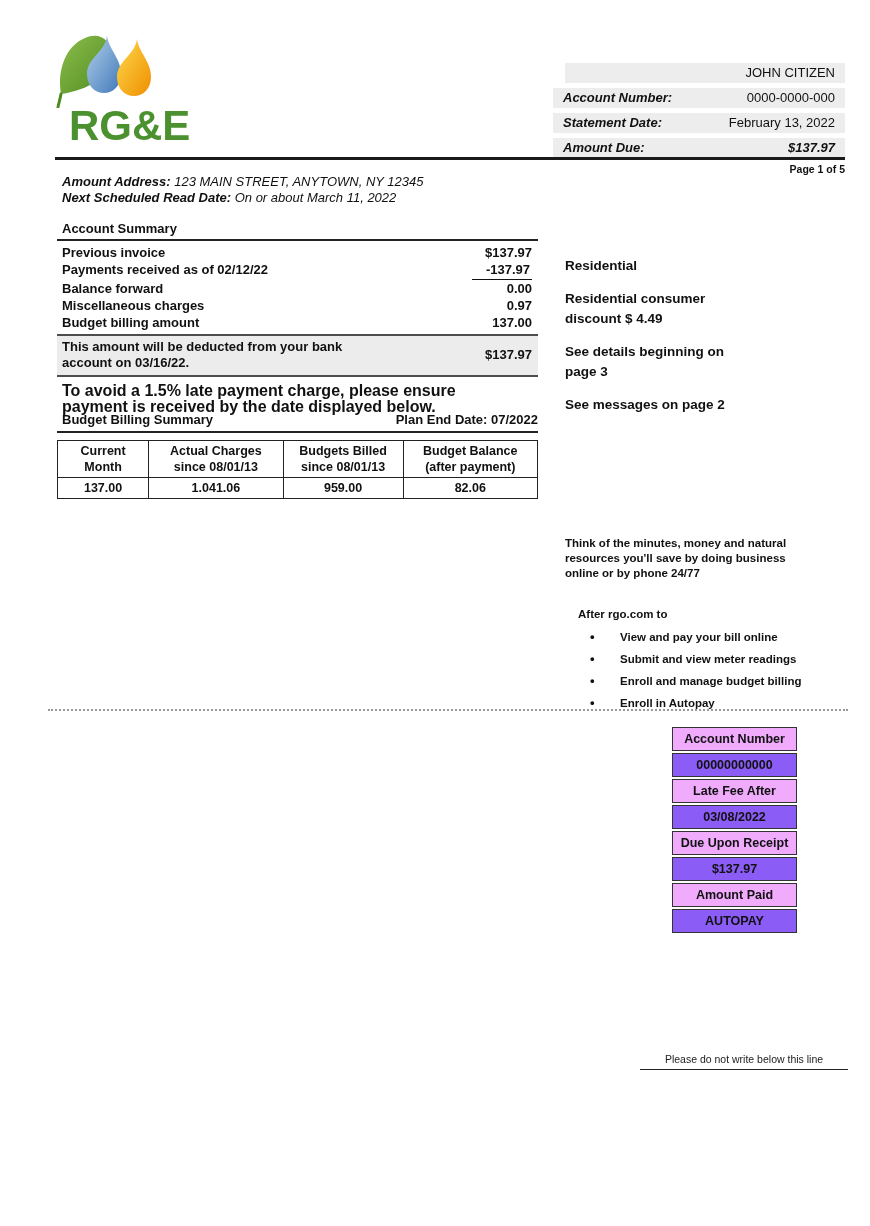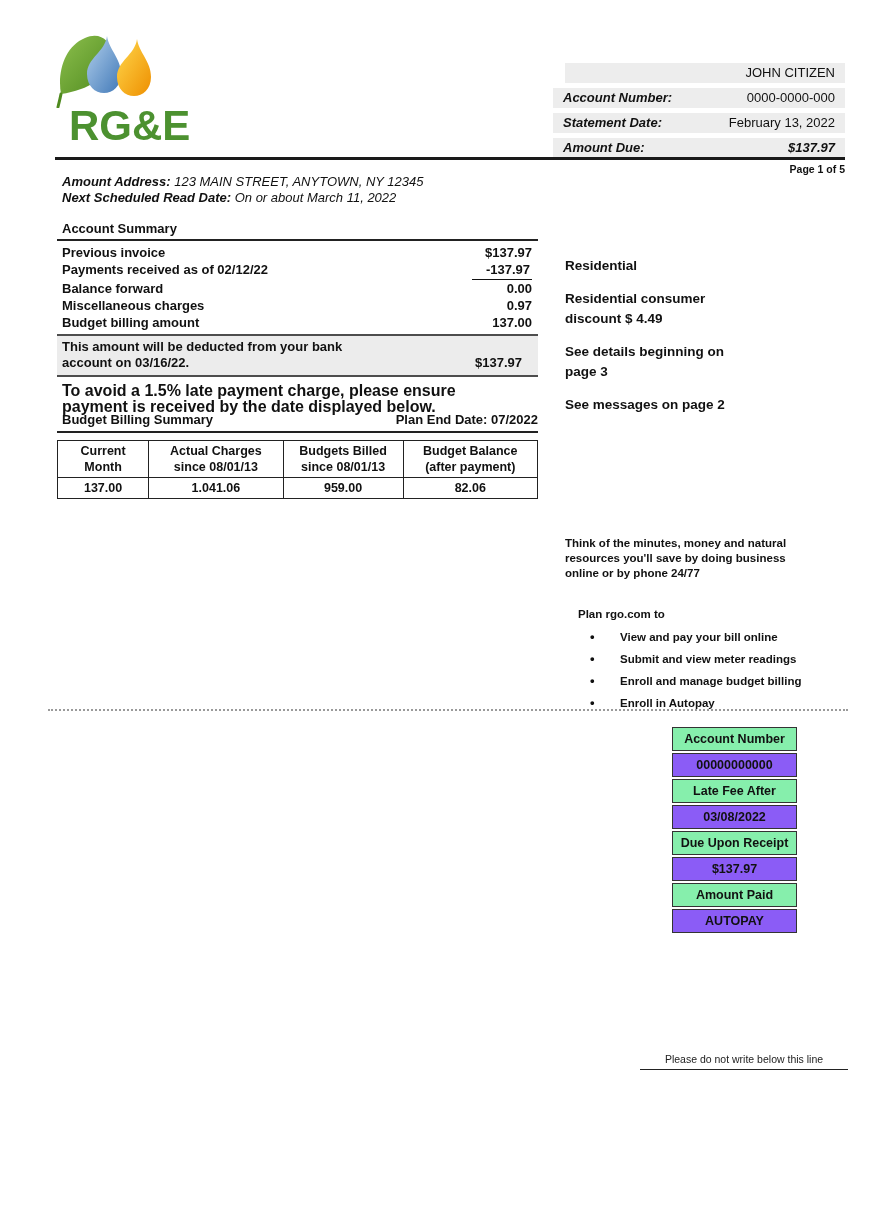--- a/index.html
+++ b/index.html
@@ -28,21 +28,21 @@
   
   .service { position:absolute; left:62px; top:174px; font-size:13px; line-height:16px; font-style:italic; }
   .service b { font-weight:bold; }
 
   
   .acct { position:absolute; left:57px; top:221px; width:481px; }
   .acct-title { font-size:13px; font-weight:bold; padding:0 0 3px 5px; border-bottom:2px solid #222; }
   .acct-rows { padding-top:3px; }
   .acct-row { display:flex; justify-content:space-between; font-size:13px; font-weight:bold; line-height:17px; padding:0 6px 0 5px; }
   .acct-row .val.uline { border-bottom:1.5px solid #111; padding:0 2px 1px 14px; }
-  .acct-highlight { display:flex; justify-content:space-between; align-items:flex-end; background:#ececec; border-top:2px solid #4d4d4d; border-bottom:2px solid #4d4d4d; margin-top:3px; padding:3px 16px 4px 5px; font-size:13px; font-weight:bold; line-height:16px; }
+  .acct-highlight { display:flex; justify-content:space-between; align-items:center; background:#ececec; border-top:2px solid #4d4d4d; border-bottom:2px solid #4d4d4d; margin-top:3px; padding:3px 6px 4px 5px; font-size:13px; font-weight:bold; line-height:16px; }
   .acct-highlight .lbl { width:330px; }
   .late-notice { font-size:16px; font-weight:bold; line-height:16px; width:440px; padding:6px 0 0 5px; }
 
   
   .sidenotes { position:absolute; left:565px; top:256px; width:185px; }
   .sidenote { font-size:13.5px; font-weight:bold; line-height:20px; margin-bottom:13px; }
 
   
   .bbs { position:absolute; left:57px; top:412px; width:481px; }
   .bbs-head { display:flex; justify-content:space-between; font-size:13px; font-weight:bold; padding:0 0 4px 5px; border-bottom:2.5px solid #222; }
@@ -57,21 +57,21 @@
   .marketing-bullets { list-style:none; margin-left:25px; }
   .marketing-bullets li { position:relative; font-size:11.5px; font-weight:bold; line-height:22px; padding-left:30px; }
   .marketing-bullets li::before { content:"\2022"; position:absolute; left:0; top:0; font-size:13px; }
 
   
   .perforation { position:absolute; left:48px; top:709px; width:800px; border-top:2px dotted #9a9a9a; }
 
   
   .stub { position:absolute; left:672px; top:727px; width:125px; }
   .stub-cell { border:1.2px solid #333; text-align:center; font-size:12.5px; font-weight:bold; line-height:16px; padding:3px 2px; margin-bottom:2px; background:#8b5cf6; }
-  .stub-cell.hdr { background:#86efac; }
+  .stub-cell.hdr { background:#f0abfc; }
 
   
   .footer-note { position:absolute; left:640px; top:1053px; width:208px; text-align:center; font-size:10.5px; color:#222; border-bottom:1.5px solid #222; padding-bottom:4px; }
 </style>
 </head>
 <body>
 
 <div class="page">
 
   <div class="logo">
@@ -186,21 +186,21 @@
           <td>1.041.06</td>
           <td>959.00</td>
           <td>82.06</td>
         </tr>
       </tbody>
     </table>
   </div>
 
   <div class="marketing">
     <div class="marketing-intro">Think of the minutes, money and natural resources you'll save by doing business online or by phone 24/77</div>
-    <div class="marketing-visit">Plan rgo.com to</div>
+    <div class="marketing-visit">After rgo.com to</div>
     <ul class="marketing-bullets">
       <li>View and pay your bill online</li>
       <li>Submit and view meter readings</li>
       <li>Enroll and manage budget billing</li>
       <li>Enroll in Autopay</li>
     </ul>
   </div>
 
   <div class="perforation"></div>
 

